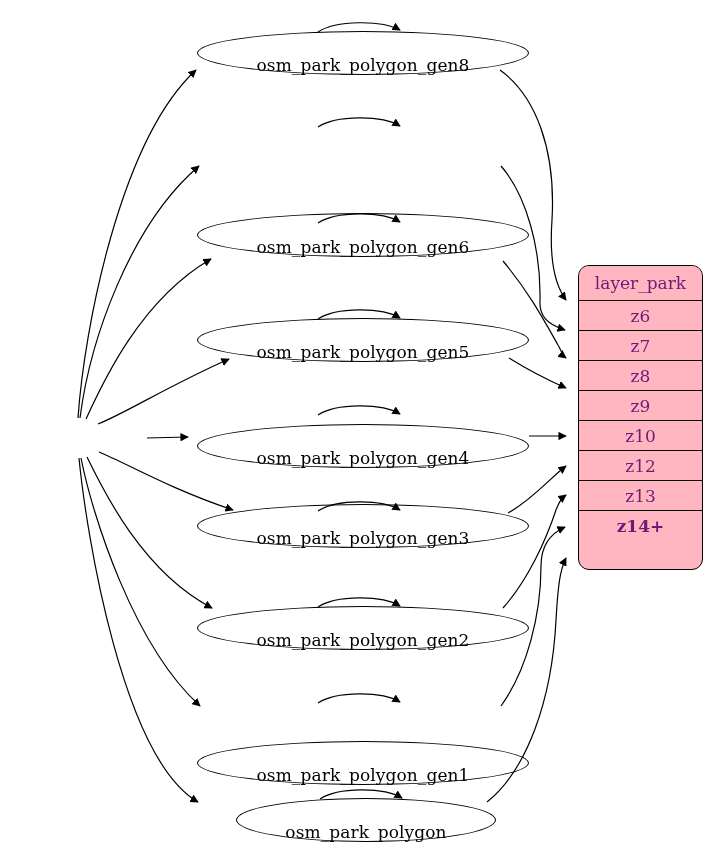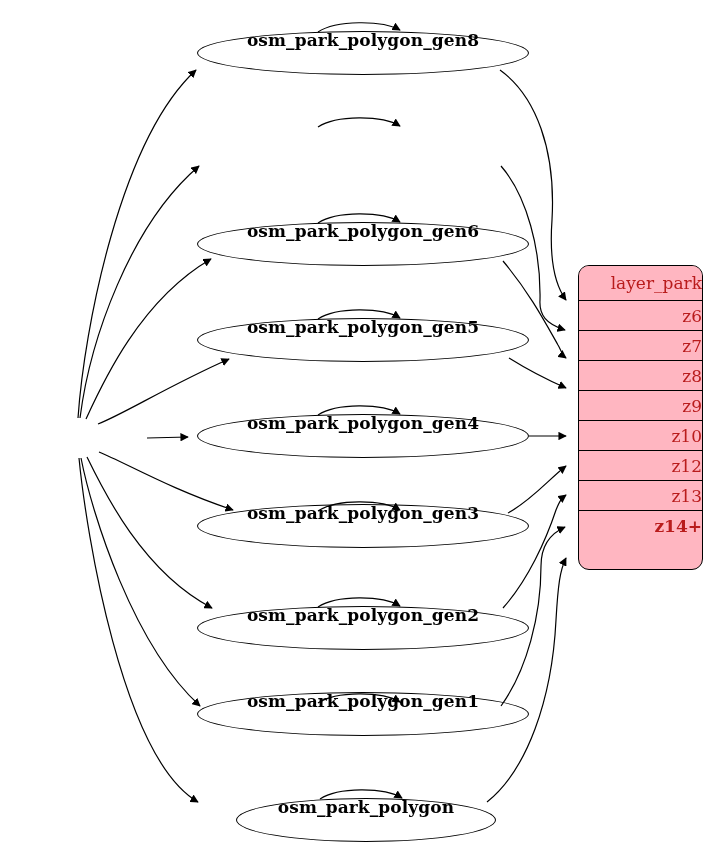--- a/index.html
+++ b/index.html
@@ -24,23 +24,22 @@
     height: 851px;
     pointer-events: none;
   }
   .node-ellipse {
     position: absolute;
     border: 1.1px solid #000000;
     border-radius: 50%;
     background: transparent;
     box-sizing: border-box;
     display: flex;
-    align-items: flex-start;
+    align-items: flex-end;
     justify-content: center;
-    font-weight: bold;
   }
   .node-label {
     font-size: 17px;
     color: #000000;
     white-space: nowrap;
     line-height: 1;
     letter-spacing: 0.1px;
   }
   #layer-table {
     position: absolute;
@@ -50,23 +49,23 @@
     height: 305px;
     box-sizing: border-box;
     border: 1.2px solid #000000;
     border-radius: 11px;
     background: #ffb6c1;
     overflow: hidden;
   }
   .table-row {
     height: 30px;
     line-height: 30px;
-    text-align: right;
+    text-align: center;
     font-size: 17px;
-    color: #b91c1c;
+    color: #701a75;
     border-bottom: 1.2px solid #000000;
     box-sizing: border-box;
     background: #ffb6c1;
   }
   .table-row.header {
     height: 35px;
     line-height: 34px;
   }
   .table-row.last {
     border-bottom: none;
@@ -120,41 +119,41 @@
       <path d="M 320,799 C 338,787 384,787 402,798"></path>
     </g>
   </svg>
 
 
   <div class="node-ellipse" style="left:197px; top:31px; width:332px; height:44px;">
     <span class="node-label">osm_park_polygon_gen8</span>
   </div>
 
 
-  <div class="node-ellipse" style="left:197px; top:222px; width:332px; height:44px;">
+  <div class="node-ellipse" style="left:197px; top:213px; width:332px; height:44px;">
     <span class="node-label">osm_park_polygon_gen6</span>
   </div>
 
   <div class="node-ellipse" style="left:197px; top:318px; width:332px; height:44px;">
     <span class="node-label">osm_park_polygon_gen5</span>
   </div>
 
-  <div class="node-ellipse" style="left:197px; top:414px; width:332px; height:44px;">
+  <div class="node-ellipse" style="left:197px; top:424px; width:332px; height:44px;">
     <span class="node-label">osm_park_polygon_gen4</span>
   </div>
 
   <div class="node-ellipse" style="left:197px; top:504px; width:332px; height:44px;">
     <span class="node-label">osm_park_polygon_gen3</span>
   </div>
 
   <div class="node-ellipse" style="left:197px; top:606px; width:332px; height:44px;">
     <span class="node-label">osm_park_polygon_gen2</span>
   </div>
 
-  <div class="node-ellipse" style="left:197px; top:692px; width:332px; height:44px;">
+  <div class="node-ellipse" style="left:197px; top:741px; width:332px; height:44px;">
     <span class="node-label">osm_park_polygon_gen1</span>
   </div>
 
   <div class="node-ellipse" style="left:236px; top:798px; width:260px; height:44px;">
     <span class="node-label">osm_park_polygon</span>
   </div>
 
   <div id="layer-table">
     <div class="table-row header">layer_park</div>
     <div class="table-row">z6</div>

